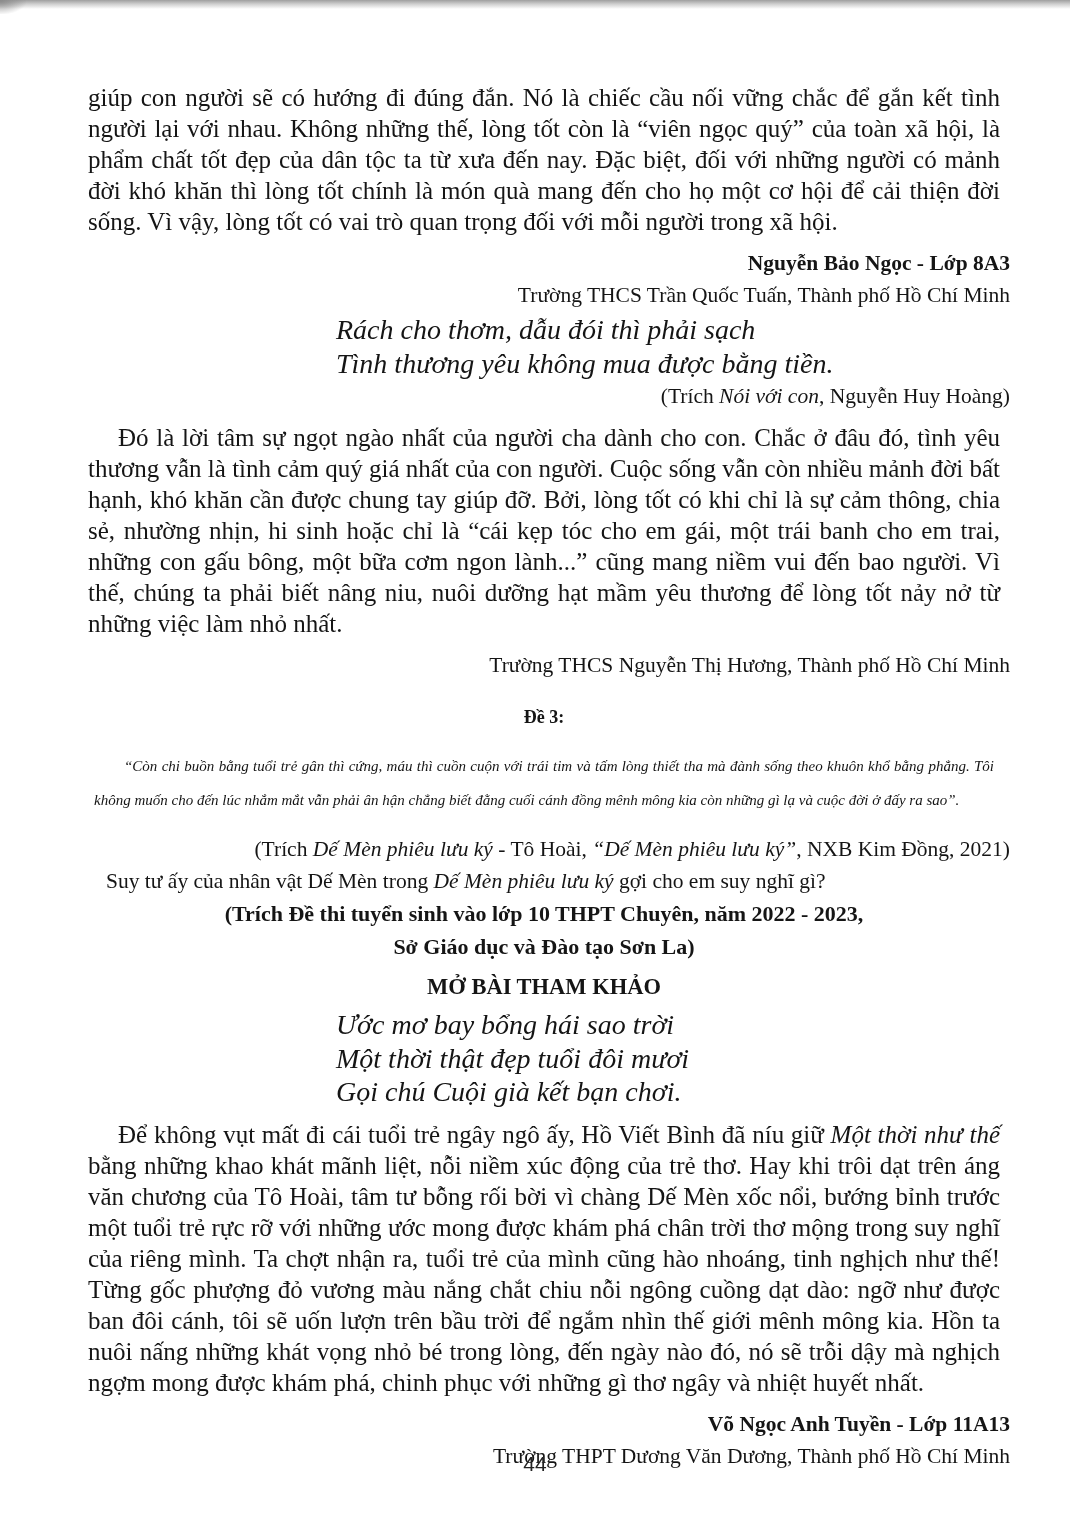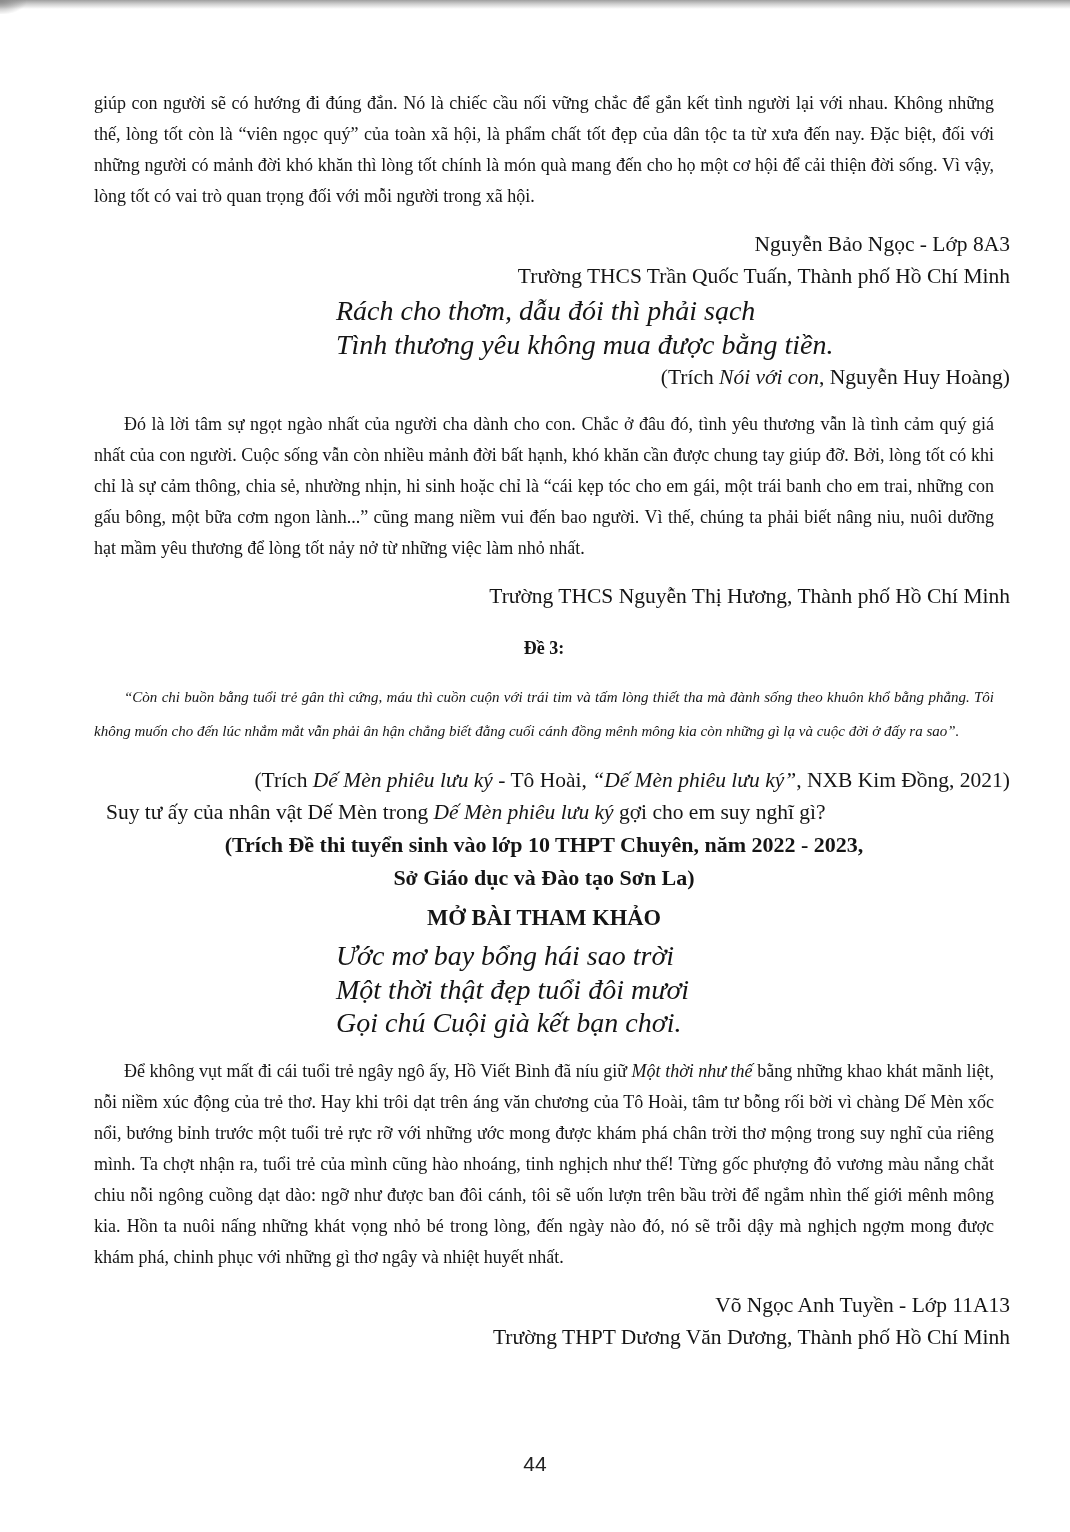--- a/index.html
+++ b/index.html
@@ -27,33 +27,33 @@
     top: 0; left: 0; width: 26px; height: 14px;
     background: radial-gradient(ellipse at top left, #8a8a8a 0%, rgba(255,255,255,0) 75%);
   }
   .content {
     position: absolute;
     top: 72px;
     left: 78px;
     width: 932px;
   }
   .body-par {
-    font-size: 18px;
+    font-size: 25px;
     line-height: 31px;
     text-align: justify;
-    margin: 16px;
+    margin: 10px;
   }
   .indent { text-indent: 30px; }
   .signature {
     text-align: right;
     line-height: 32px;
     font-size: 21.5px;
     margin-top: 2px;
   }
-  .signature .name { font-weight: normal; }
+  .signature .name { font-weight: bold; }
   .section-heading {
     text-align: center;
     font-weight: bold;
     font-size: 22.5px;
     line-height: 30px;
     margin: 9px 0 6px 0;
   }
   .poem {
     font-style: italic;
     font-size: 28px;

